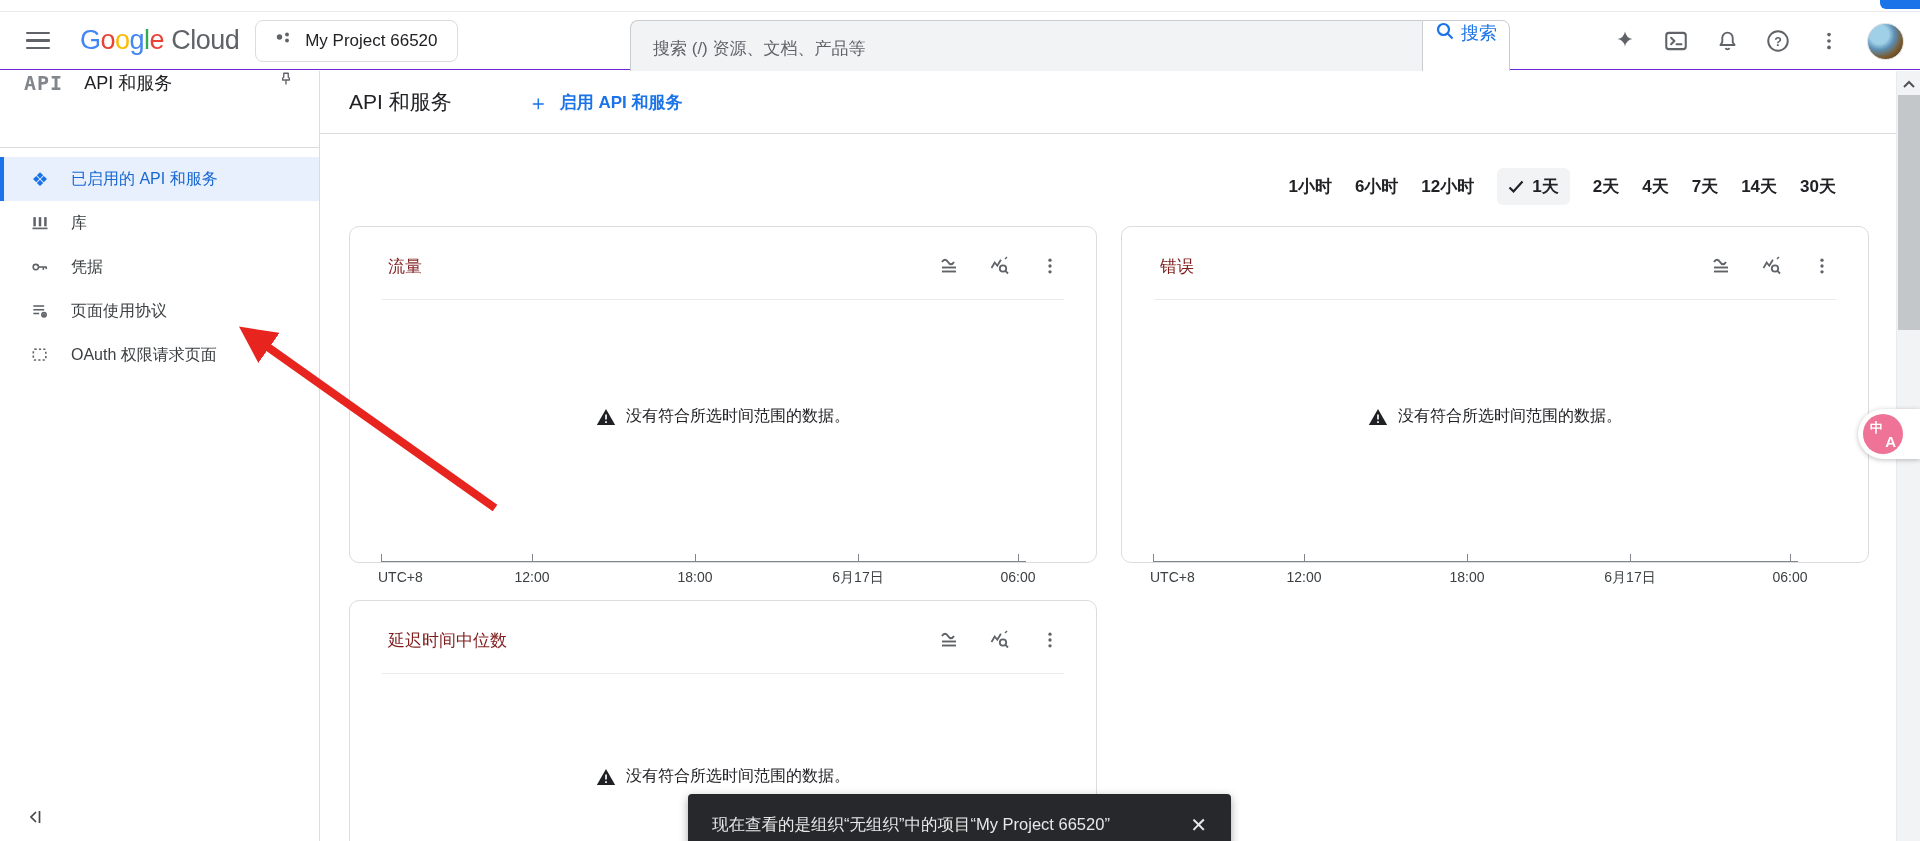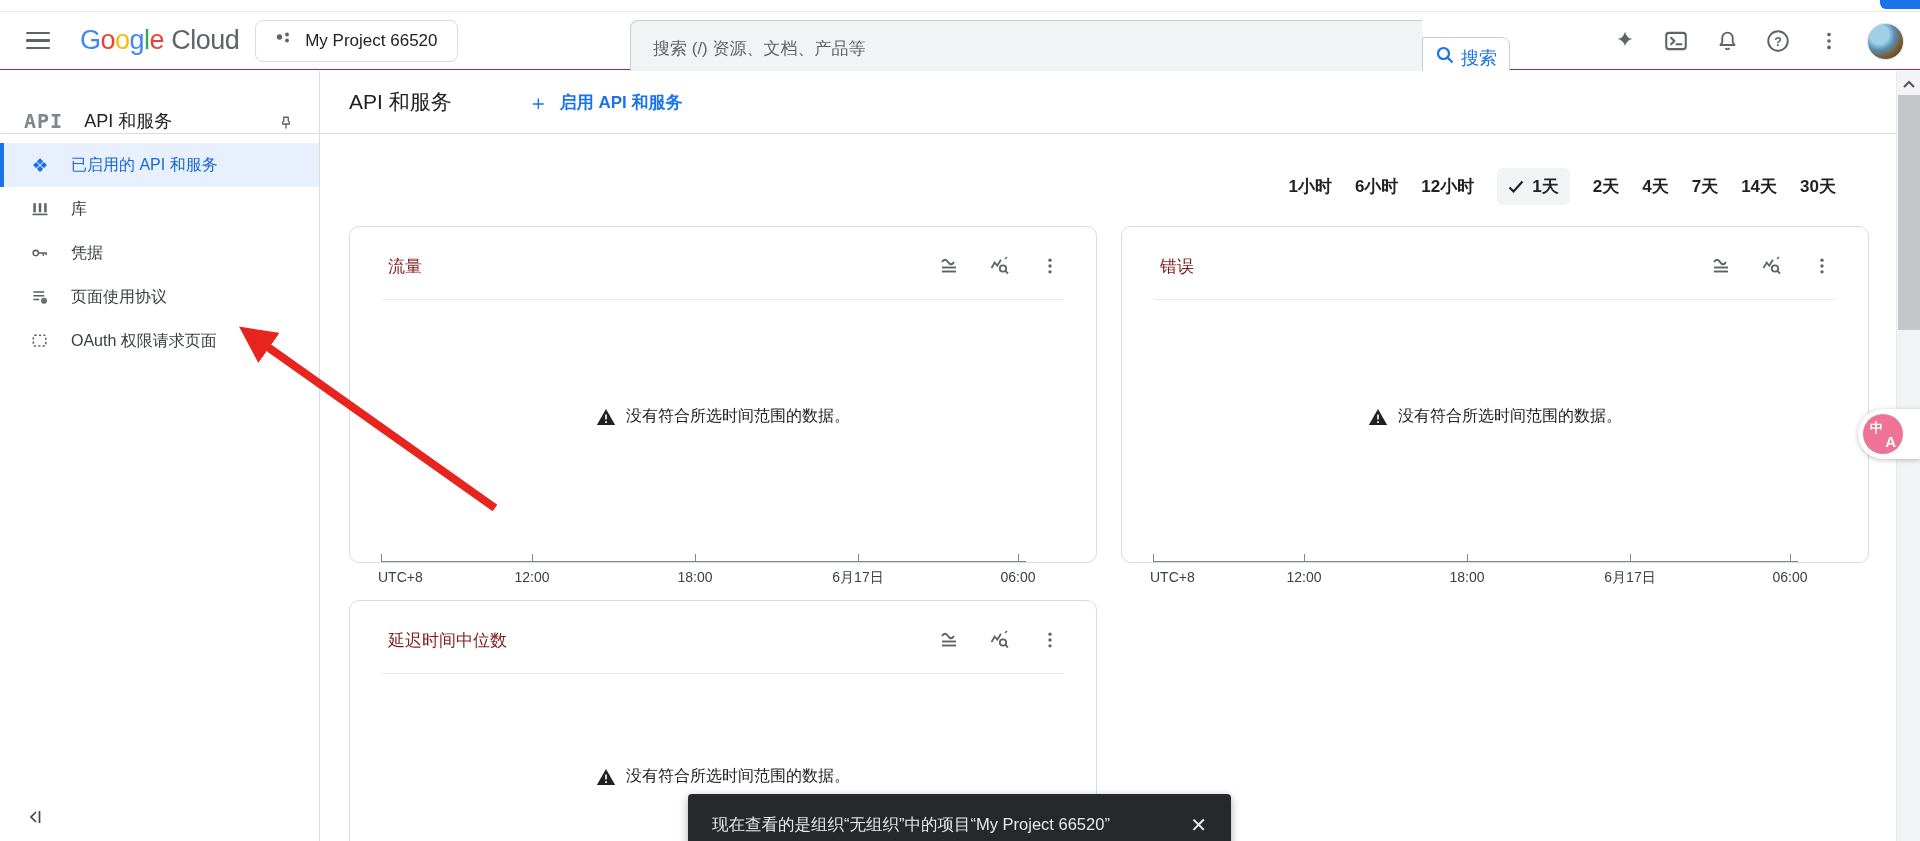--- a/index.html
+++ b/index.html
@@ -24,37 +24,37 @@
   .project-btn { margin-left:16px; height:42px; border:1px solid #dadce0; border-radius:8px;
     background:#fff; display:flex; align-items:center; gap:13px; padding:0 19px;
     font-size:17px; color:#202124; cursor:pointer; }
   .search-wrap { position:absolute; left:630px; top:8px; width:880px; height:58px; display:flex; }
   .search-box { flex:1; background:#f1f3f4; border:1px solid #c9cdd1; border-right:none;
     border-radius:8px 0 0 8px; display:flex; align-items:center; }
   .search-box input { width:100%; border:none; outline:none; background:transparent;
     font-size:17px; color:#202124; padding:0 22px; font-family:inherit; }
   .search-box input::placeholder { color:#5f6368; opacity:1; }
   .search-btn { width:88px; background:#fff; border:1px solid #c9cdd1; border-radius:0 8px 8px 0;
-    color:#1a73e8; font-size:18px; display:flex; align-items:center; justify-content:center;
-    gap:6px; cursor:pointer;margin-top:17px; }
+    color:#1a73e8; font-size:18px; display:flex; align-items:flex-start; justify-content:center;
+    gap:6px; cursor:pointer; }
   .header-icons { position:absolute; right:16px; top:0; height:58px; display:flex;
     align-items:center; gap:25px; }
   .hicon { width:26px; height:26px; display:flex; align-items:center; justify-content:center;
     color:#444746; cursor:pointer; }
   .avatar { width:37px; height:37px; border-radius:50%; cursor:pointer;
     background:radial-gradient(circle at 32% 30%, #9fd0e8 0 28%, #5b8fb5 45%, #7a5a2e 68%, #3a2d1c 100%);
     border:1px solid #e0e0e0; }
 
   
   .content { position:absolute; top:71px; left:0; width:1920px; height:770px; display:flex; }
 
   
   .sidebar { width:320px; border-right:1px solid #dadce0; position:relative; background:#fff; }
-  .sidebar-header { height:63px; border-bottom:1px solid #dadce0; display:flex;
-    align-items:flex-end; padding:0 24px; }
+  .sidebar-header { height:77px; border-bottom:1px solid #dadce0; display:flex;
+    align-items:flex-start; padding:0 24px; }
   .api-logo { font-family:"DejaVu Sans Mono", monospace; font-weight:bold; font-size:20px;
     color:#80868b; letter-spacing:1px; }
   .sidebar-title { margin-left:21px; font-size:18px; color:#202124; }
   .pin-btn { margin-left:auto; cursor:pointer; display:flex; color:#5f6368; }
   .nav { padding-top:9px; }
   .nav-item { height:44px; display:flex; align-items:center; padding-left:28px; gap:19px;
     font-size:16px; color:#3c4043; cursor:pointer; position:relative; }
   .nav-item .nicon { width:24px; height:24px; display:flex; align-items:center;
     justify-content:center; color:#5f6368; }
   .nav-item.selected { background:#e8f0fe; color:#1967d2; }

